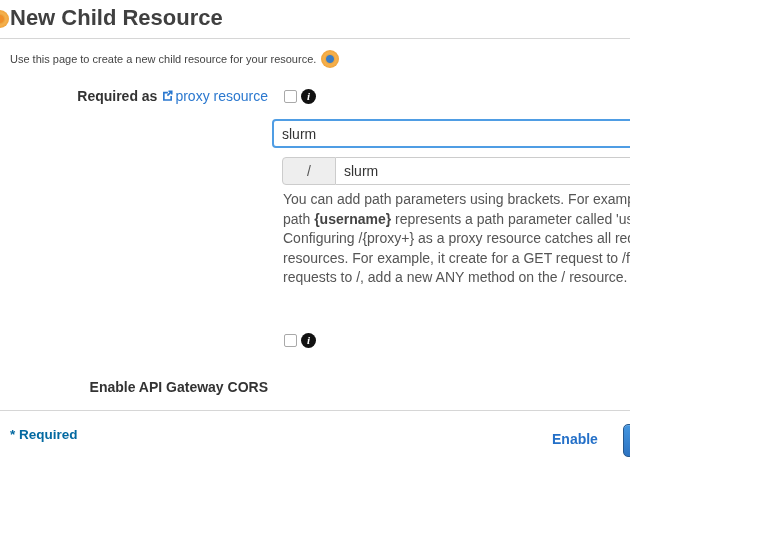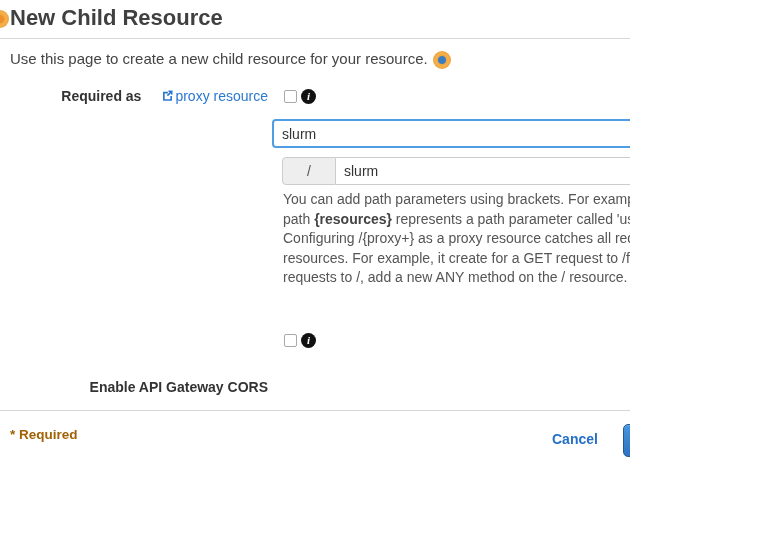--- a/index.html
+++ b/index.html
@@ -6,34 +6,34 @@
   .page{position:relative;width:630px;height:551px;background:#fff;overflow:hidden;
         font-family:"Liberation Sans",sans-serif;color:#333;}
 
   
   .page-title{position:absolute;left:10px;top:5px;font-size:22px;font-weight:700;color:#404040;margin:0;}
   .divider{position:absolute;left:0;right:0;height:0;border-top:1px solid #d6d6d6;}
   .divider.top{top:38px;}
   .divider.bottom{top:410px;}
 
   
-  .intro{position:absolute;left:10px;top:50px;font-size:15px;color:#444;}
+  .intro{position:absolute;left:10px;top:50px;font-size:11px;color:#444;}
   .beacon{display:inline-block;width:18px;height:18px;border-radius:50%;vertical-align:-5px;margin-left:5px;
           background:radial-gradient(circle at 50% 50%, #3a7cc4 0 3.5px, #eca63f 4.5px, #f6b14e 6px, #efa43c 9px);}
   .half-beacon{position:absolute;left:-9px;top:10px;width:18px;height:18px;border-radius:50%;
           background:radial-gradient(circle at 50% 50%, #f08f2a 0 3.5px, #eca63f 4.5px, #f6b14e 6px, #efa43c 9px);}
 
   
   .label-col{position:absolute;left:0;width:268px;text-align:right;font-size:14px;font-weight:700;color:#333;white-space:nowrap;}
   .lbl-configure{top:88px;font-weight:700;}
   .lbl-name{top:127px;}
   .lbl-path{top:164px;}
   .lbl-cors{top:335px;margin-top:44px;}
 
-  .ext-link{color:#2b78cf;text-decoration:none;font-weight:400;padding-left:16px;}
+  .ext-link{color:#2b78cf;text-decoration:none;font-weight:400;}
   .ext-icon{display:inline-block;width:13px;height:13px;vertical-align:-1px;margin:0 1px 0 4px;}
   .ext-icon svg{display:block;width:13px;height:13px;fill:#2b78cf;}
 
   
   .checkbox{position:absolute;width:13px;height:13px;appearance:none;-webkit-appearance:none;
             border:1px solid #a9a9a9;border-radius:2px;background:#fff;margin:0;cursor:pointer;}
   .cb-proxy{left:284px;top:90px;}
   .cb-cors{left:284px;top:334px;}
   .info-icon{position:absolute;width:15px;height:15px;border-radius:50%;background:#111;color:#fff;
              font-family:"Liberation Serif",serif;font-weight:700;font-style:italic;font-size:11px;
@@ -51,21 +51,21 @@
   .path-input{width:330px;height:28px;box-sizing:border-box;border:1px solid #ccc;border-left:none;
               border-radius:0 4px 4px 0;padding:0 8px;font-size:14px;color:#333;outline:none;
               font-family:"Liberation Sans",sans-serif;}
 
   
   .path-help{position:absolute;left:283px;top:190px;width:500px;font-size:14px;line-height:19.5px;
              color:#555;white-space:pre-line;}
   .path-help b{color:#444;}
 
   
-  .required-note{position:absolute;left:10px;top:427px;font-size:13.5px;font-weight:700;color:#a16207;}
+  .required-note{position:absolute;left:10px;top:427px;font-size:13.5px;font-weight:700;color:#0369a1;}
   .cancel-link{position:absolute;left:552px;top:431px;font-size:14px;font-weight:700;color:#2470c8;
                text-decoration:none;cursor:pointer;}
   .create-btn{position:absolute;left:623px;top:424px;width:124px;height:33px;border-radius:5px;
               background:linear-gradient(#4496e0,#2d73c1);border:1px solid #27588c;color:#fff;
               font-size:12px;font-weight:700;font-family:"Liberation Sans",sans-serif;cursor:pointer;
               text-shadow:0 -1px 0 rgba(0,0,0,0.25);box-shadow:inset 0 1px 0 rgba(255,255,255,0.2);}
 </style>
 </head>
 <body>
 
@@ -85,28 +85,28 @@
   <span class="info-icon info-proxy">i</span>
 
   <input type="text" class="name-input" value="slurm" style="">
 
   <div class="path-group">
     <span class="path-addon">/</span>
     <input type="text" class="path-input" value="slurm" style="">
   </div>
 
   <div class="path-help"><span>You can add path parameters using brackets. For example, the resource
-path </span><b>{resources}</b><span> represents a path parameter called 'username'.
+path </span><b>{username}</b><span> represents a path parameter called 'username'.
 Configuring /{proxy+} as a proxy resource catches all requests to its sub-
 resources. For example, it create for a GET request to /foo. To handle
 requests to /, add a new ANY method on the / resource.</span></div>
 
   <div class="label-col lbl-cors">Enable API Gateway CORS</div>
   <input type="checkbox" class="checkbox cb-cors" style="">
   <span class="info-icon info-cors">i</span>
 
   <div class="divider bottom"></div>
 
   <div class="required-note">* Required</div>
-  <a class="cancel-link">Cancel</a>
+  <a class="cancel-link">Enable</a>
   <button class="create-btn">Create Resource</button>
 
 </div>
 
 </body></html>

